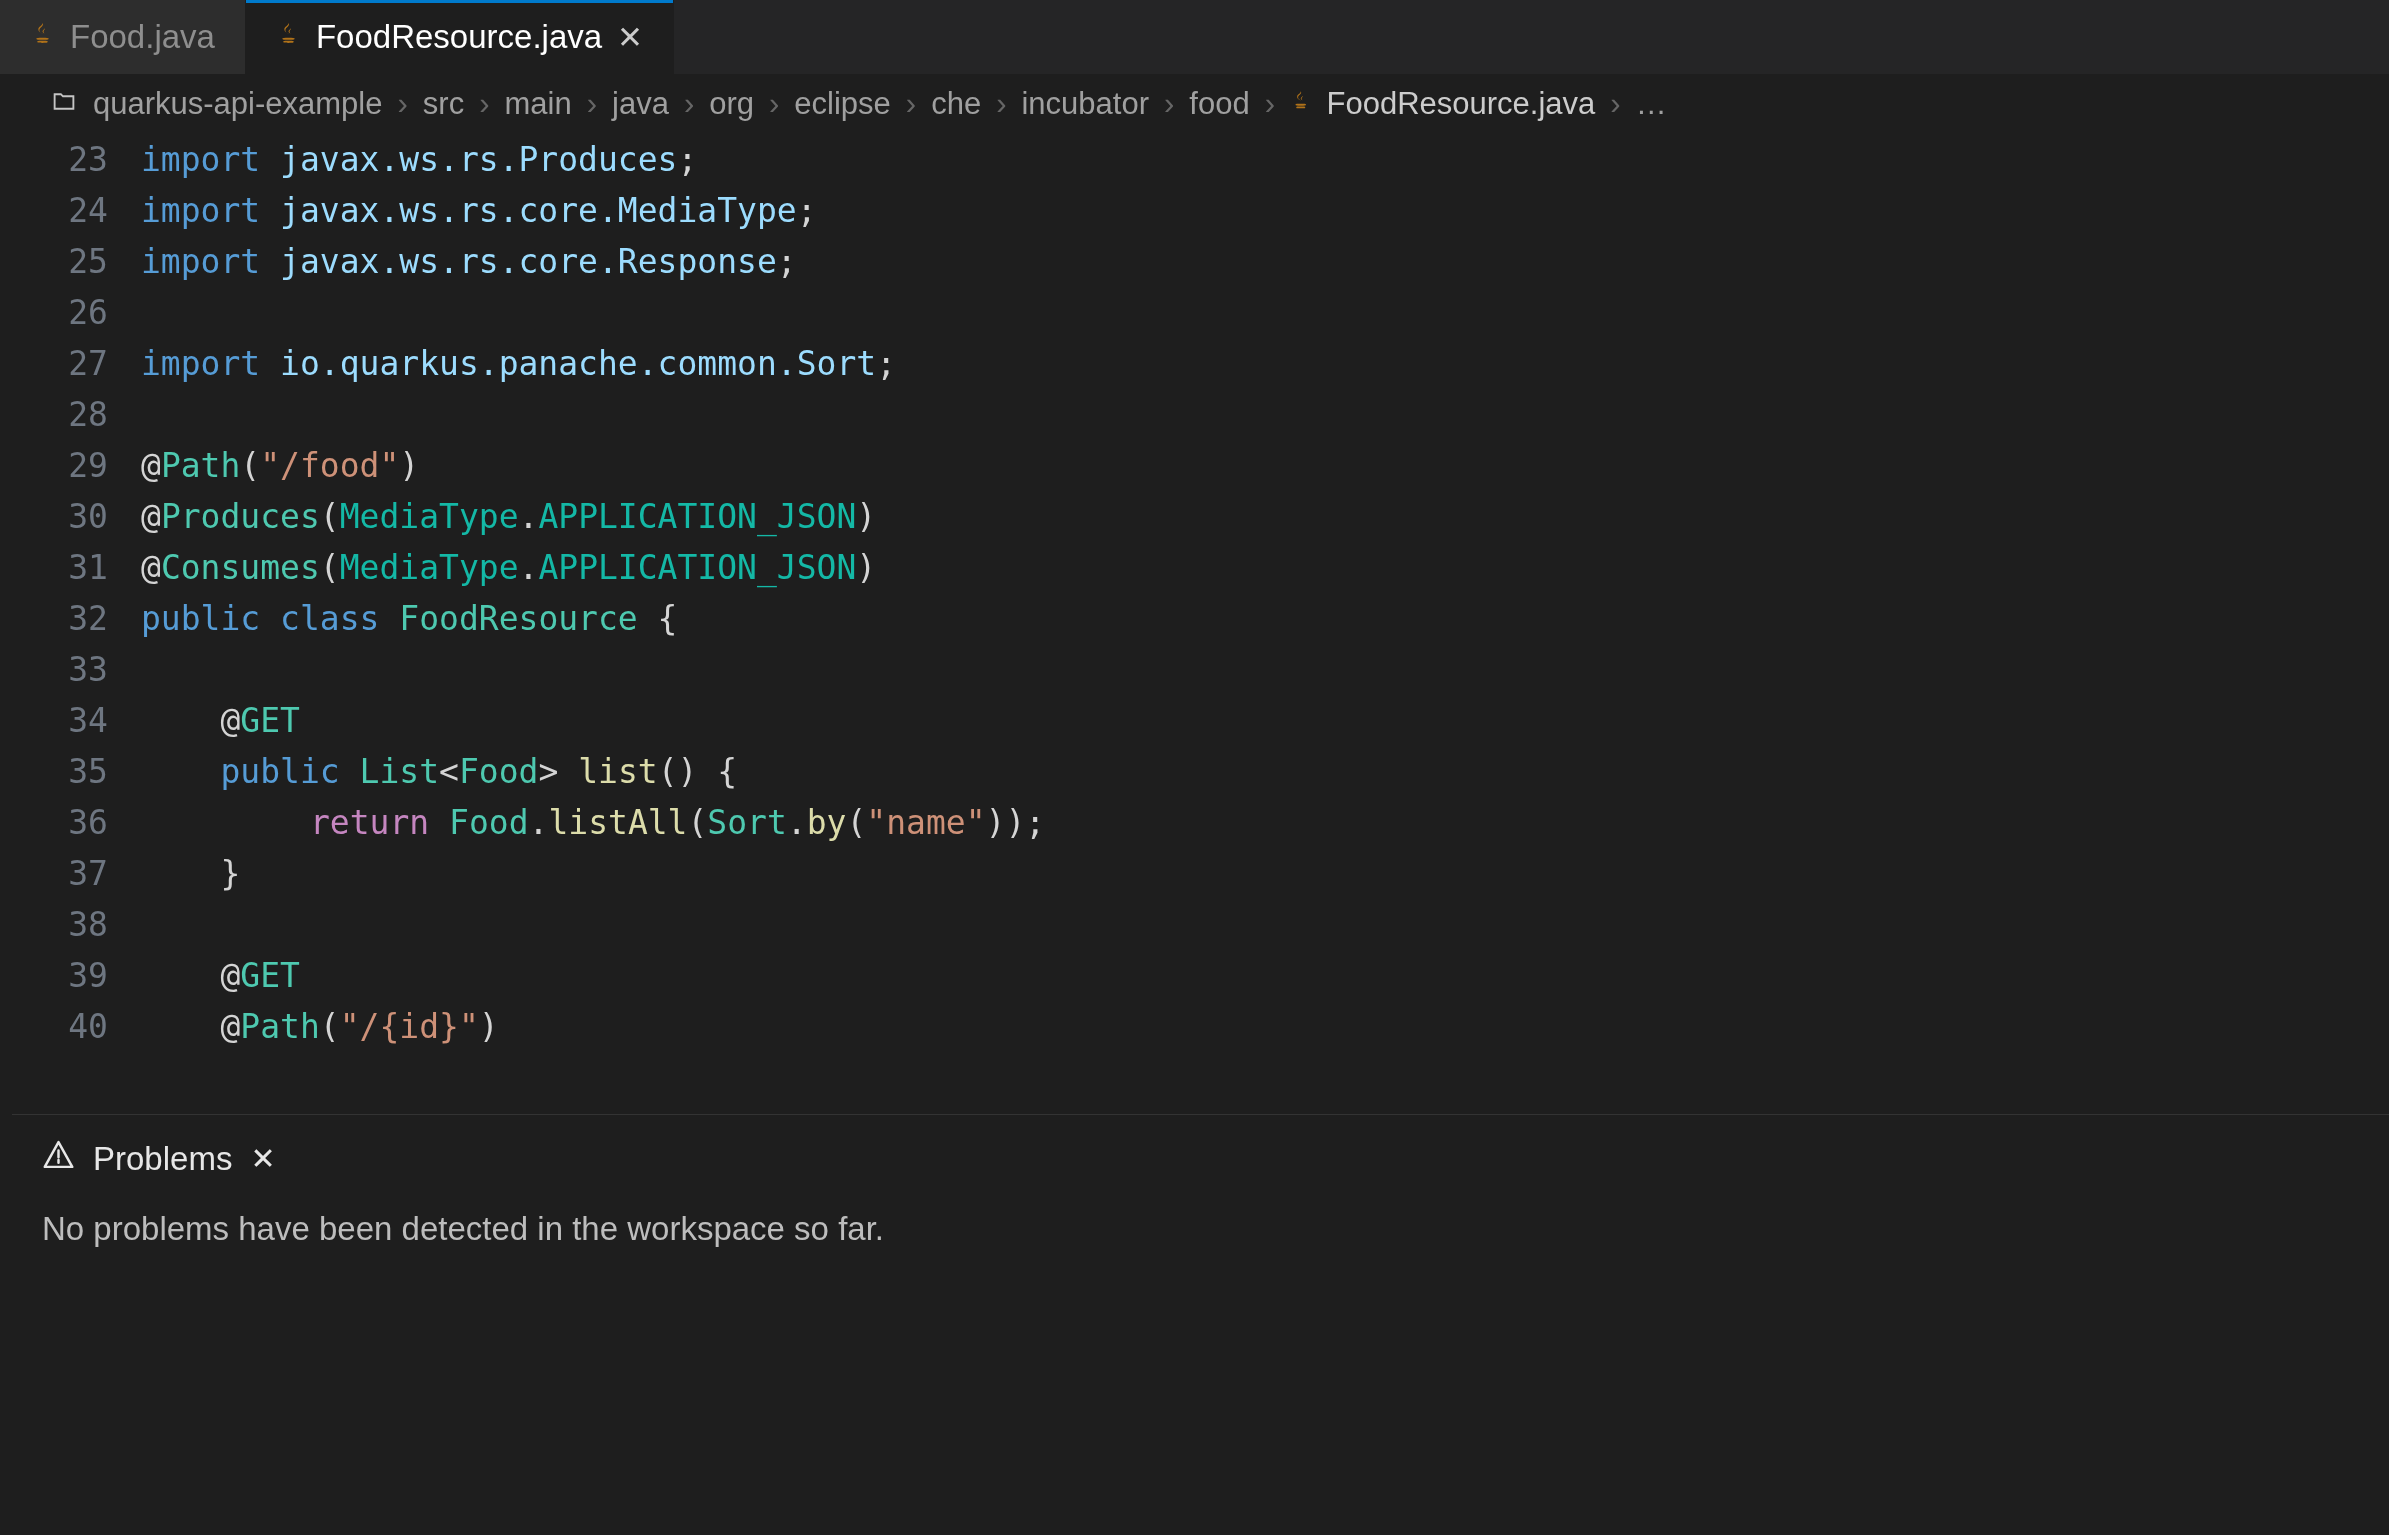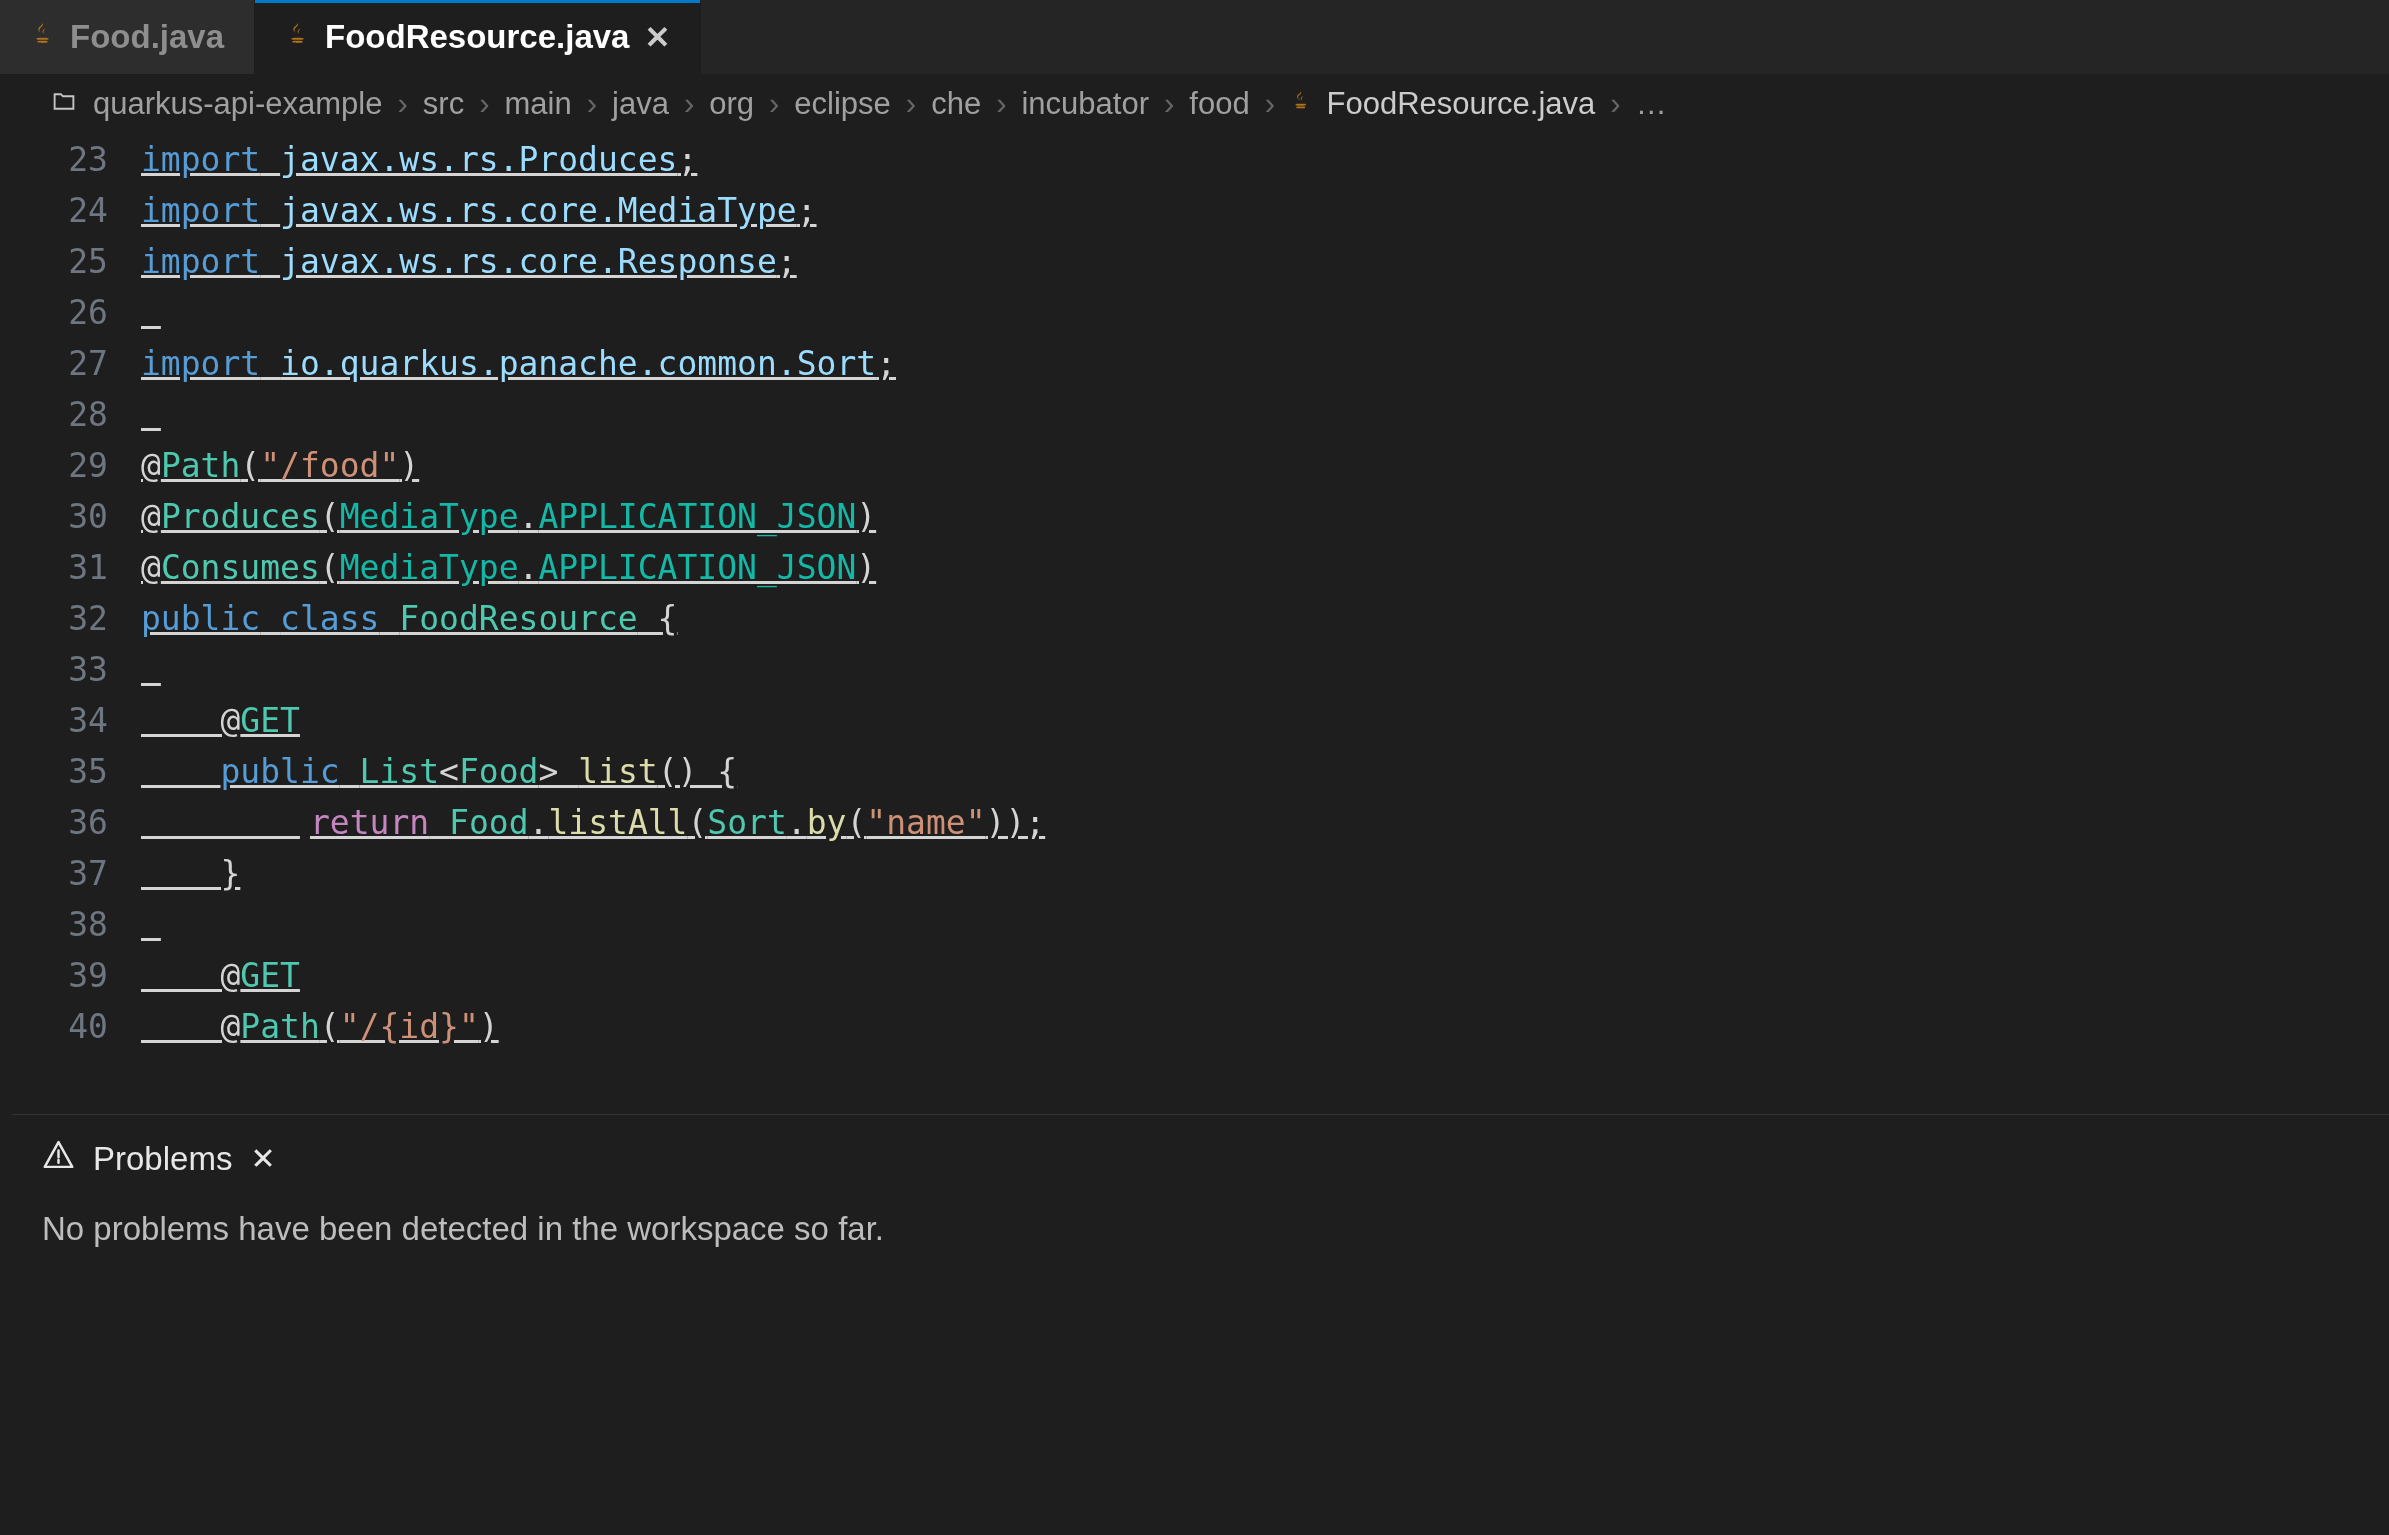--- a/index.html
+++ b/index.html
@@ -20,21 +20,20 @@
   .tab {
     display: flex;
     align-items: center;
     gap: 15px;
     padding: 0 30px;
     font-size: 33px;
     color: #8e8e8e;
     background: #2d2d2d;
     border-right: 1.7px solid #1e1e1e;
     position: relative;
-    font-weight: bold;
   }
   .tab.active {
     background: #1e1e1e;
     color: #ffffff;
   }
   .tab.active::before {
     content:"";
     position:absolute;
     left:0; top:0; right:0;
     height:2.5px;
@@ -77,21 +76,20 @@
     text-align:right;
     padding-right:33px;
     color:#6e7681;
     user-select:none;
   }
   .code {
     flex:1;
     white-space:pre;
     color:#d4d4d4;
     position:relative;
-    text-decoration:underline;
   }
   
   .tk-kw   { color:#569cd6; }
   .tk-op   { color:#d4d4d4; }
   .tk-pkg  { color:#9cdcfe; }
   .tk-ann2 { color:#4ec9b0; }
   .tk-type { color:#4ec9b0; }
   .tk-str  { color:#ce9178; }
   .tk-fn   { color:#dcdcaa; }
   .tk-const{ color:#14b8a6; }

